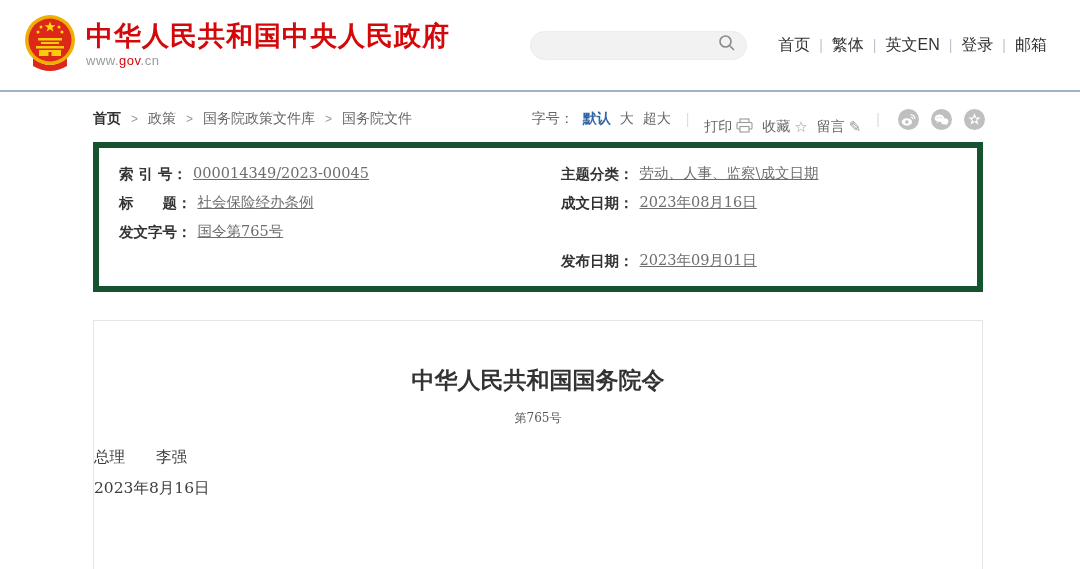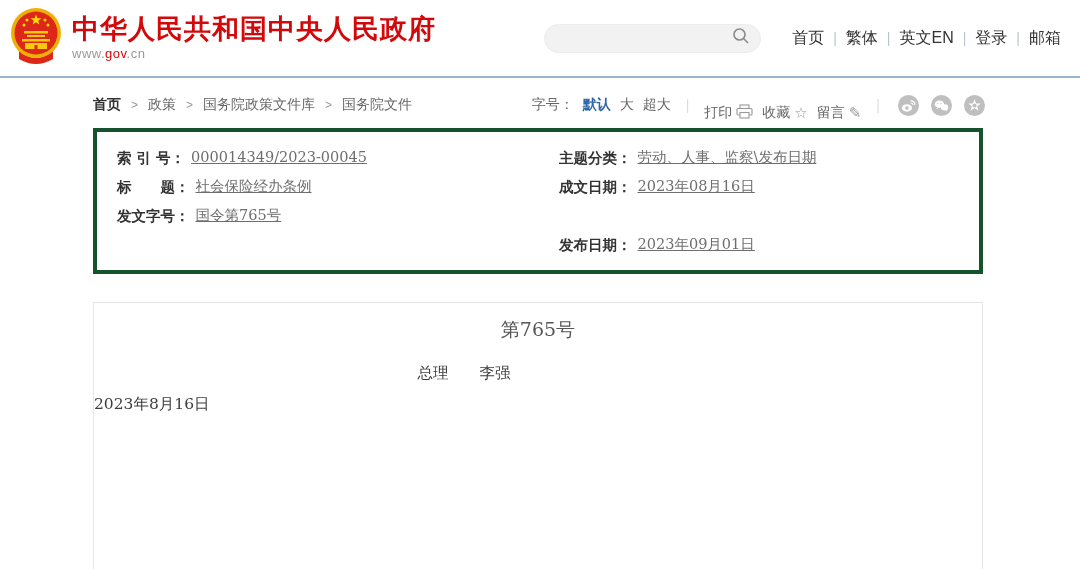--- a/index.html
+++ b/index.html
@@ -1,20 +1,20 @@
 <!DOCTYPE html>
 <html><head>
 <meta charset="utf-8">
 <style>
   * { margin: 0; padding: 0; box-sizing: border-box; }
   html, body { width: 1080px; height: 569px; overflow: hidden; background: #fff;
     font-family: "Liberation Sans", sans-serif; }
 
   
-  .header { display: flex; align-items: center; height: 78px; padding: 0 10px;
+  .header { display: flex; align-items: center; height: 92px; padding: 0 24px;
     border-bottom: 2px solid #9db3cc; }
   .logo-wrap { display: flex; align-items: center; gap: 10px; }
   .site-title { color: #d2080a; font-size: 27px; font-weight: bold; letter-spacing: 1px; line-height: 1.1; }
   .site-url { font-size: 13px; color: #9a9a9a; margin-top: 1px; letter-spacing: 0.5px; }
   .site-url .gov { color: #d2080a; }
   .search-box { margin-left: auto; width: 217px; height: 29px; background: #f2f2f2;
     border: 1px solid #ececec; border-radius: 15px; display: flex; align-items: center; padding: 0 10px; }
   .search-box input { flex: 1; border: none; outline: none; background: transparent;
     font-size: 13px; color: #333; font-family: "Liberation Sans", sans-serif; }
   .top-nav { display: flex; align-items: center; margin-left: 22px; font-size: 16px; color: #333; }
@@ -28,36 +28,36 @@
   .breadcrumb .bc-home { color: #333; font-weight: bold; }
   .breadcrumb .bc-sep { color: #999; font-size: 12px; }
   .toolbar { display: flex; align-items: center; gap: 9px; color: #666; }
   .toolbar .fs-default { color: #2f66a7; font-weight: bold; }
   .toolbar .tb-sep { color: #ddd; padding: 0 6px; }
   .toolbar .glyph { color: #999; font-size: 15px; }
   .tool-group { display: flex; align-items: center; gap: 4px; cursor: pointer; margin-top: 16px; }
   .share-circle { width: 21px; height: 21px; border-radius: 50%; margin-left: 3px; cursor: pointer; }
 
   
-  .meta-box { margin: 8px 97px 0 93px; border: 4px solid #14532d; padding: 11px 0;
+  .meta-box { margin: 8px 97px 0 93px; border: 6px solid #14532d; padding: 11px 0;
     display: flex; font-family: "DejaVu Serif", "Liberation Serif", serif; font-size: 14.5px; }
   .meta-col-left { width: 442px; }
   .meta-col-right { flex: 1; }
   .meta-row { display: flex; line-height: 29px; height: 29px; }
   .meta-label { font-weight: bold; color: #333; padding-left: 20px; white-space: pre; }
   .meta-value { color: #6e6e6e; margin-left: 6px; text-decoration: underline; }
 
   
   .content-box { margin: 28px 97px 0 93px; border: 1px solid #e5e5e5; border-bottom: none;
     height: 420px; font-family: "DejaVu Serif", "Liberation Serif", serif; color: #3d3d3d; }
   .decree-title { text-align: center; font-size: 23px; font-weight: bold; margin-top: 44px; color: #333; }
-  .decree-number { text-align: center; font-size: 19px; margin-top: 14px; color: #555; }
+  .decree-number { text-align: center; font-size: 12px; margin-top: 14px; color: #555; }
   .doc-body { margin-top: 46px; padding: 0 26px; font-size: 15.5px; text-indent: 2em;
     line-height: 1.7; color: #454545; }
-  .doc-signature { text-align: center; padding-right: 148px; margin-top: 20px; font-size: 15.5px; white-space: pre; }
+  .doc-signature { text-align: left; padding-right: 148px; margin-top: 20px; font-size: 15.5px; white-space: pre; }
   .doc-sign-date { text-align: left; padding-right: 104px; margin-top: 10px; font-size: 15.5px; }
 </style>
 </head>
 <body>
 
 <div class="header">
   <div class="logo-wrap">
     <span>
       <svg width="52" height="58" viewBox="0 0 52 58">
         <path d="M9 44 Q26 58 43 44 L43 52 Q26 62 9 52 Z" fill="#dd2718"></path>
@@ -181,35 +181,36 @@
       <span class="meta-value">社会保险经办条例</span>
     </div>
     <div class="meta-row">
       <span class="meta-label">发文字号：</span>
       <span class="meta-value">国令第765号</span>
     </div>
   </div>
   <div class="meta-col-right">
     <div class="meta-row">
       <span class="meta-label">主题分类：</span>
-      <span class="meta-value">劳动、人事、监察\发布日期</span>
+      <span class="meta-value">劳动、人事、监察\成文日期</span>
     </div>
     <div class="meta-row">
       <span class="meta-label">成文日期：</span>
       <span class="meta-value">2023年08月16日</span>
     </div>
     <div class="meta-row">
       <span class="meta-label"></span>
       <span class="meta-value"></span>
     </div>
     <div class="meta-row">
       <span class="meta-label">发布日期：</span>
       <span class="meta-value">2023年09月01日</span>
     </div>
   </div>
 </div>
 
 <div class="content-box">
+  <div class="decree-title">中华人民共和国国务院令</div>
   <div class="decree-number">第765号</div>
   <div class="doc-signature">总理　　李强</div>
   <div class="doc-sign-date">2023年8月16日</div>
 
 </div>
 
 </body></html>

